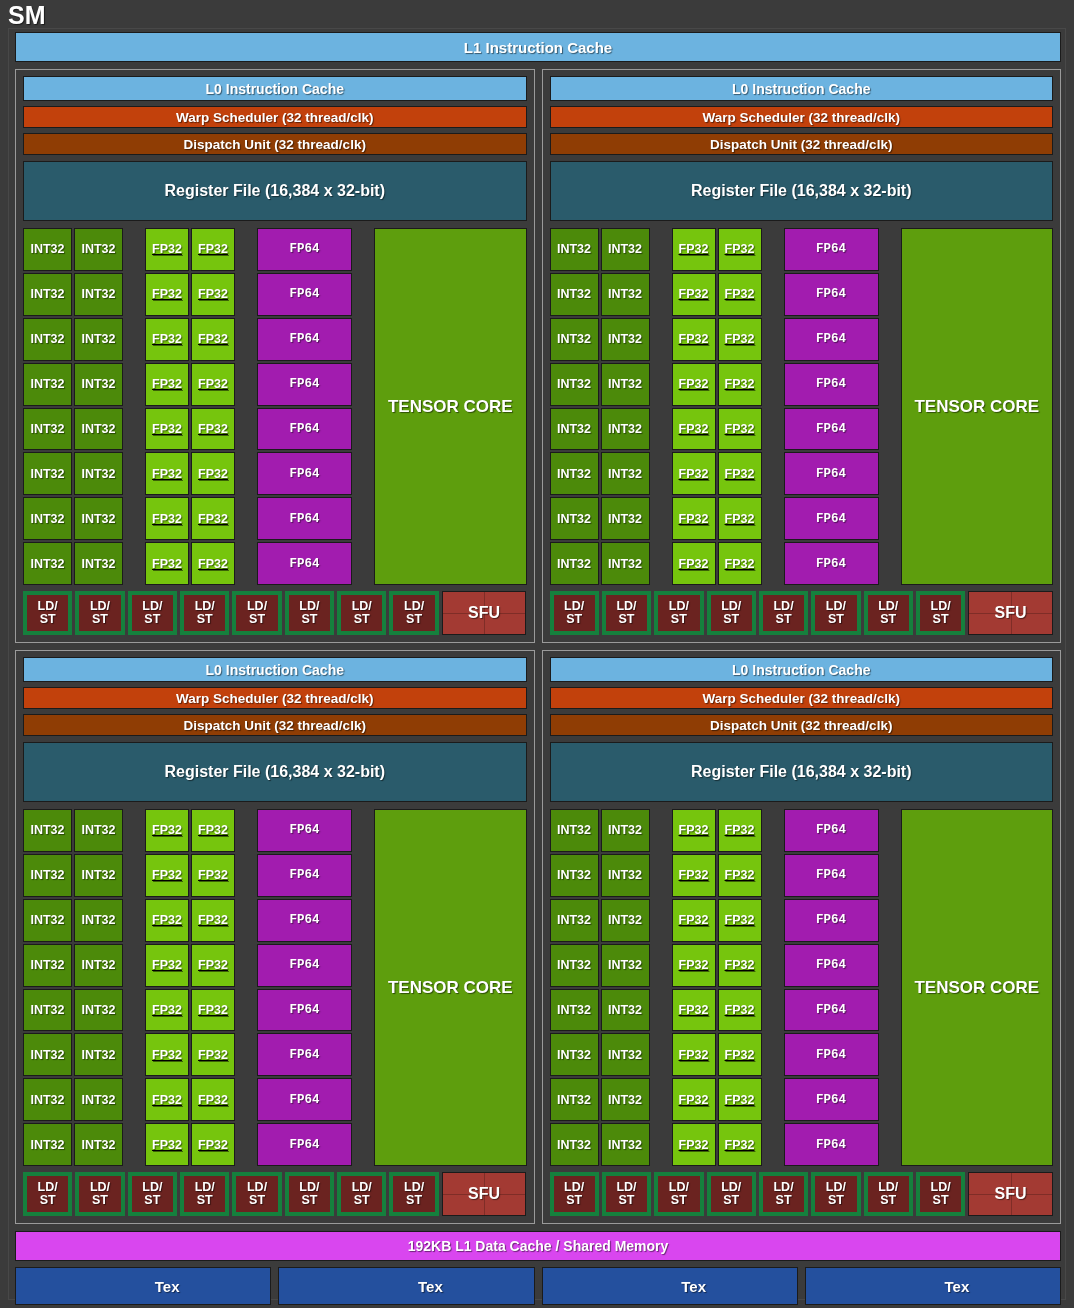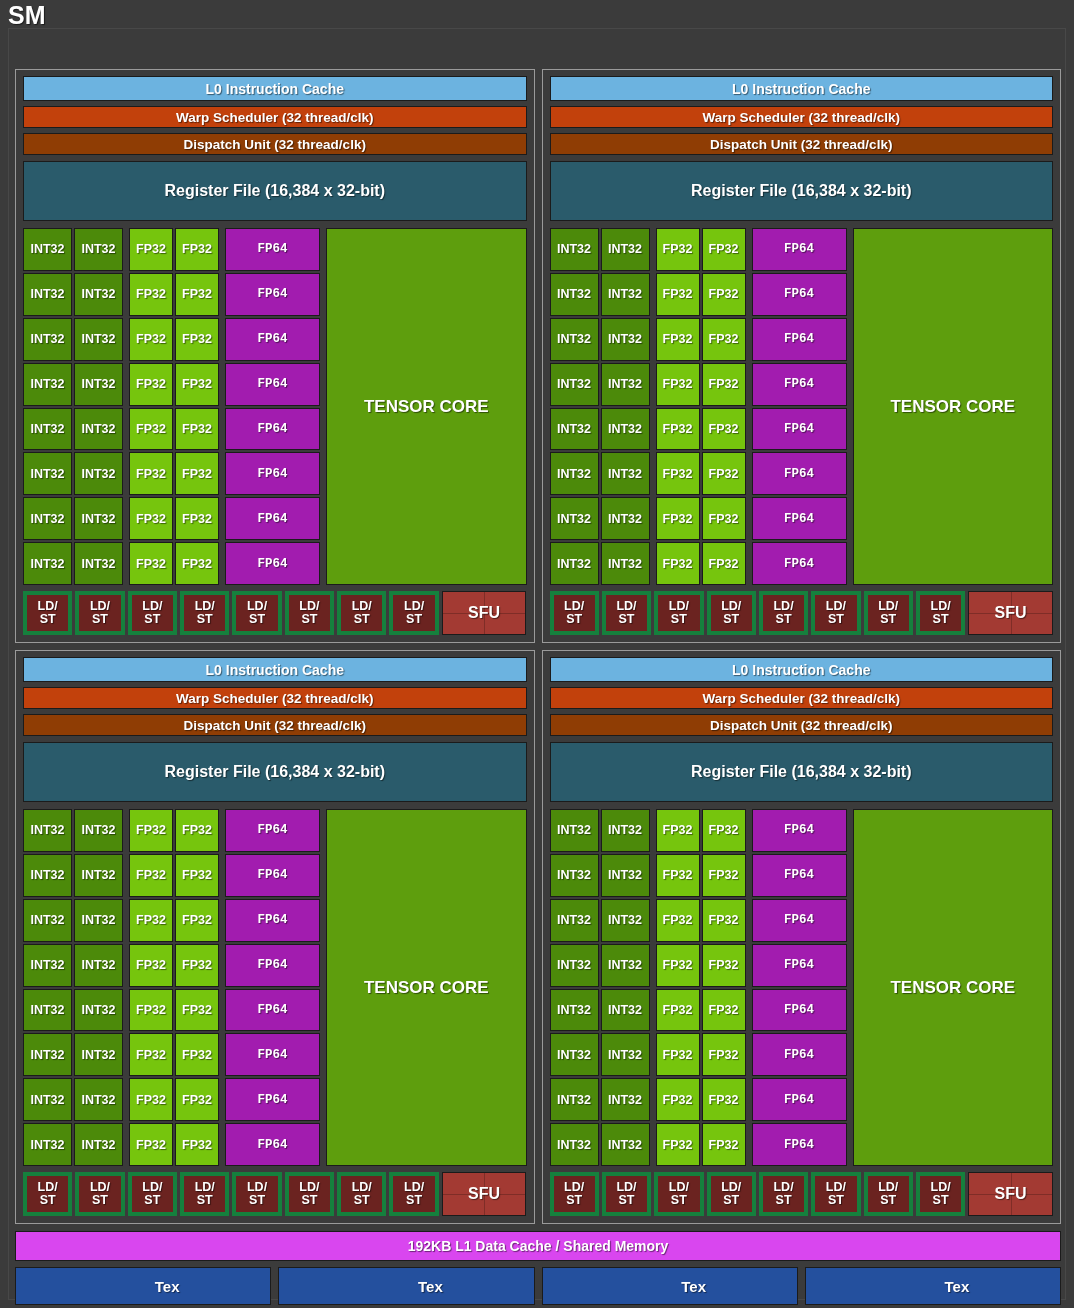--- a/index.html
+++ b/index.html
@@ -80,25 +80,25 @@
 
   .p-icache  { height: 25px; background: #6cb3e0; font-size: 14px; margin-bottom: 5px; }
   .p-warp    { height: 22px; background: #c2410c; font-size: 13.5px; margin-bottom: 5px; }
   .p-dispatch{ height: 22px; background: #8f3d04; font-size: 13.5px; margin-bottom: 6px; }
   .p-regfile { height: 60px; background: #2a5b6b; font-size: 16px; margin-bottom: 7px; }
 
   
   .core-area {
     flex: 1;
     display: flex;
-    gap: 6px;
+    gap: 22px;
     min-height: 0;
   }
   .col-int   { flex: 0 0 100px; grid-template-columns: 1fr 1fr; }
-  .col-fp32  { flex: 0 0 90px;  grid-template-columns: 1fr 1fr; }
+  .col-fp32  { flex: 0 0 90px;  grid-template-columns: 1fr 1fr; text-decoration: underline; }
   .col-fp64  { flex: 0 0 95px;  grid-template-columns: 1fr; }
   .col-int, .col-fp32, .col-fp64 {
     display: grid;
     grid-auto-flow: row;
     gap: 2px;
   }
   .core-cell {
     display: flex; align-items: center; justify-content: center;
     color: #ffffff; font-weight: bold;
     font-size: 12.5px;
@@ -192,20 +192,21 @@
 </style>
 </head>
 <body>
 
 <div id="root">
 
   <div class="sm-title">SM</div>
 
   <div class="sm-outer">
 
+    <div class="blk l1-icache">L1 Instruction Cache</div>
 
     <div class="partitions">
         <div class="partition">
           <div class="blk p-icache">L0 Instruction Cache</div>
           <div class="blk p-warp">Warp Scheduler (32 thread/clk)</div>
           <div class="blk p-dispatch">Dispatch Unit (32 thread/clk)</div>
           <div class="blk p-regfile">Register File (16,384 x 32-bit)</div>
           <div class="core-area">
             <div class="col-int" style="grid-template-columns: repeat(2, 1fr);">
               <div class="core-cell c-int32">INT32</div>

